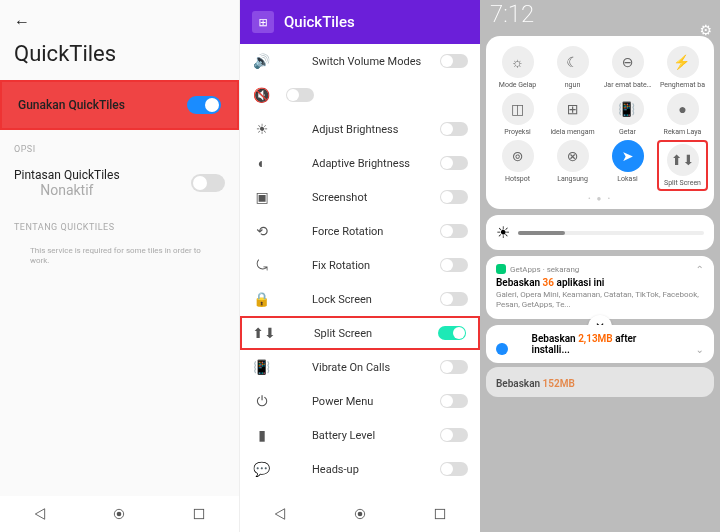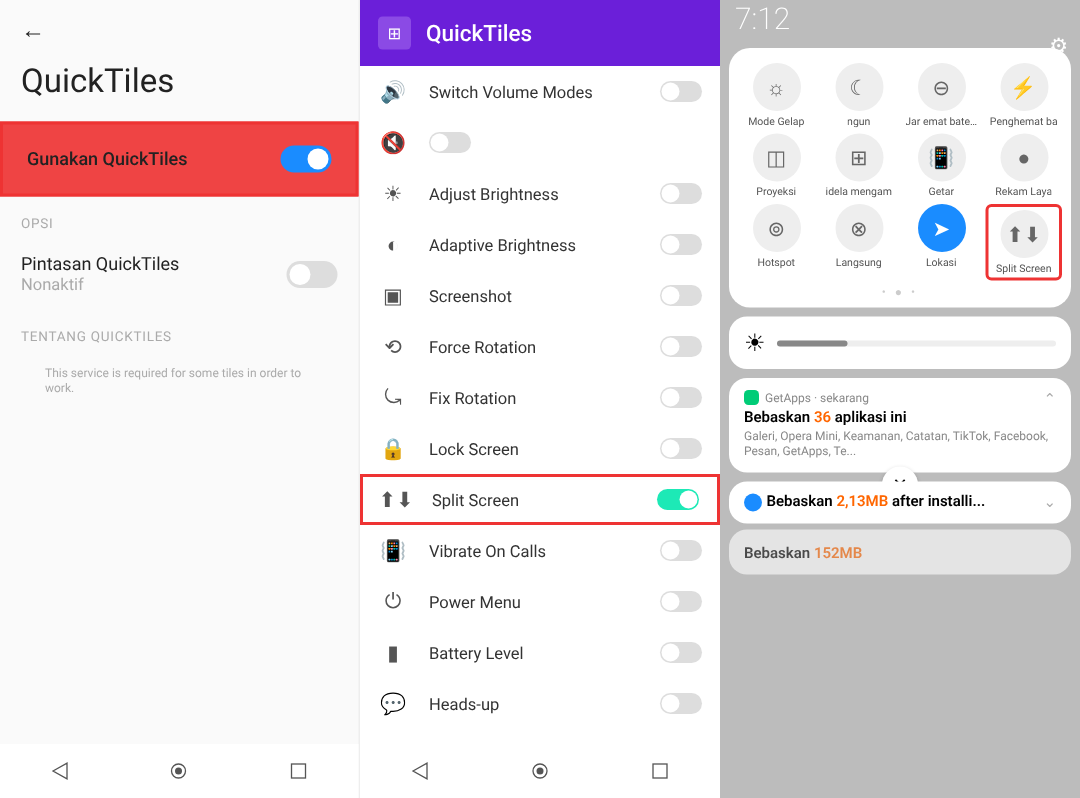--- a/index.html
+++ b/index.html
@@ -17,37 +17,37 @@
 .toggle-row { display: flex; align-items: center; justify-content: space-between; padding: 14px 16px; background: #ef4444; }
 .tr-label { font-size: 12px; color: #222; font-weight: 500; }
 .switch { width: 34px; height: 18px; border-radius: 9px; position: relative; }
 .sw-on { background: #1a8cff; }
 .sw-on::after { content:""; position:absolute; right:2px; top:2px; width:14px; height:14px; background:#fff; border-radius:50%; }
 .sw-off { background: #ddd; }
 .sw-off::after { content:""; position:absolute; left:2px; top:2px; width:14px; height:14px; background:#fff; border-radius:50%; }
 .p1-section { padding: 14px 14px 4px; font-size: 9px; color: #aaa; letter-spacing: .5px; }
 .p1-item { padding: 10px 14px; display:flex; justify-content:space-between; align-items:center;gap:32px; }
 .p1-it-t { font-size: 12px; color:#222; }
-.p1-it-s { font-size: 11px; color:#aaa; }
+.p1-it-s { font-size: 14px; color:#aaa;text-align:center; }
 .p1-note { font-size: 8px; color:#aaa; padding: 10px 30px; line-height:1.3; }
 .navbar { position:absolute; bottom:0; left:0; right:0; height:36px; display:flex; justify-content:space-around; align-items:center; background:#fff; }
 .nav-icon { width:14px; height:14px; }
 
 
 .p2-head { background:#6b1fd9; color:#fff; display:flex; align-items:center; padding:10px 12px; height:44px; }
 .p2-head-ico { width:22px; height:22px; margin-right:10px; background:#8b4ae5; border-radius:3px; display:flex; align-items:center; justify-content:center; font-size:11px; }
 .p2-title { font-size:15px; font-weight:500; }
 .list-row { display:flex; align-items:center; padding:8px 12px; height:34px; }
 .lr-icon { width:20px; height:20px; margin-right:14px; display:flex; align-items:center; justify-content:center; font-size:14px; color:#555; }
-.lr-text { flex:1; font-size:11px; color:#333; white-space:nowrap; overflow:hidden; text-overflow:ellipsis; }
+.lr-text { flex:1; font-size:11px; color:#333; white-space:nowrap; overflow:hidden; text-overflow:ellipsis;margin-left:26px; }
 .lr-sw { width:28px; height:14px; border-radius:7px; position:relative; background:#ddd; }
 .lr-sw::after { content:""; position:absolute; left:1px; top:1px; width:12px; height:12px; background:#fff; border-radius:50%; }
 .lr-sw.on { background:#1de9b6; }
 .lr-sw.on::after { left:auto; right:1px; }
-.p3-time { font-size:20px; color:#fff; padding:0 10px; font-weight:200; }
+.p3-time { font-size:24px; color:#fff; padding:0 10px; font-weight:200; }
 .p3-sub { font-size:8px; color:#ddd; padding:0 10px; display:flex; justify-content:space-between; }
 .qs-card { background:#fff; border-radius:14px; margin:8px 6px 2px; padding:10px 6px 6px; }
 .qs-grid { display:grid; grid-template-columns:repeat(4,1fr); gap:4px; }
 .qs-tile { display:flex; flex-direction:column; align-items:center; }
 .qs-circ { width:32px; height:32px; border-radius:50%; background:#eee; display:flex; align-items:center; justify-content:center; font-size:14px; color:#666; margin-bottom:3px; }
 .qs-circ.blue { background:#1a8cff; color:#fff; }
 .qs-lbl { font-size:7px; color:#555; text-align:left; white-space:nowrap; overflow:hidden; max-width:48px; text-overflow:ellipsis; }
 .dots { text-align:center; font-size:8px; color:#ccc; padding:3px 0 0; letter-spacing:2px; }
 .slider-card { background:#fff; border-radius:12px; margin:6px; padding:8px 10px; display:flex; align-items:center; }
 .slider-bar { flex:1; height:4px; background:#eee; border-radius:2px; margin-left:8px; position:relative; }
@@ -248,21 +248,21 @@
     <div class="nf-head">
         <span class="nf-ico"></span>
         <span>GetApps · sekarang</span>
       </div>
     <span class="nf-chev">⌃</span>
     <div class="nf-title"><span>Bebaskan </span><span class="orange">36</span><span> aplikasi ini</span></div>
     <div class="nf-body">Galeri, Opera Mini, Keamanan, Catatan, TikTok, Facebook, Pesan, GetApps, Te...</div>
   </div>
   <div style="position:relative;">
     <div class="close-pill">✕</div>
-    <div class="notif-card" style="display:flex;align-items:center;gap:3px;">
+    <div class="notif-card" style="display:flex;align-items:flex-end;gap:24px;">
       <span style="width:12px;height:12px;background:#1a8cff;border-radius:50%;"></span>
       <div class="nf-title" style="margin:0;"><span>Bebaskan </span><span class="orange">2,13MB</span><span> after installi...</span></div>
       <span class="nf-chev" style="position:static;margin-left:auto;">⌄</span>
     </div>
   </div>
   <div class="notif-card" style="opacity:.6;margin-top:-2px;">
     <div class="nf-title"><span>Bebaskan </span><span class="orange">152MB</span></div>
   </div>
 </div>
 

